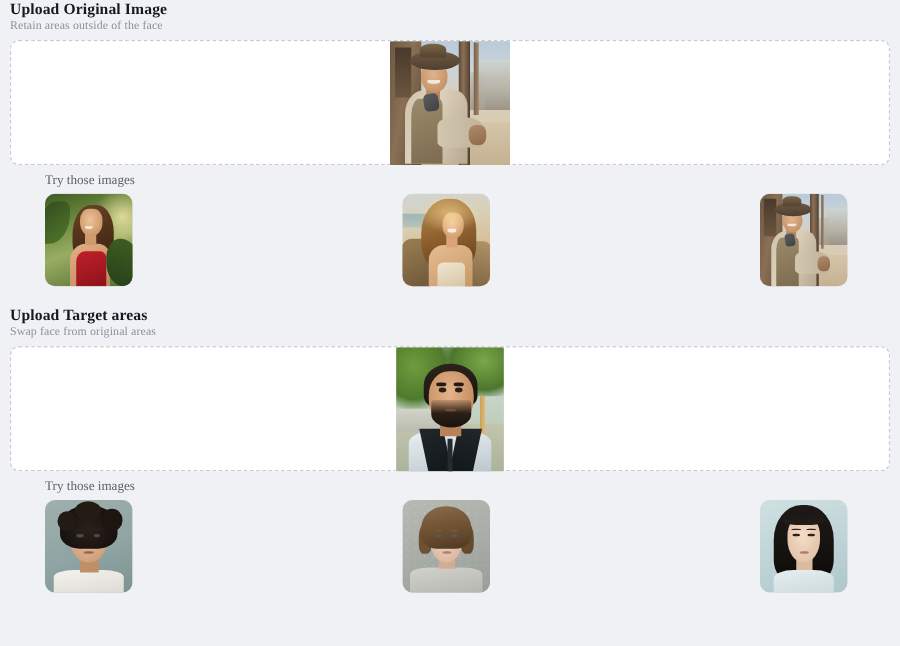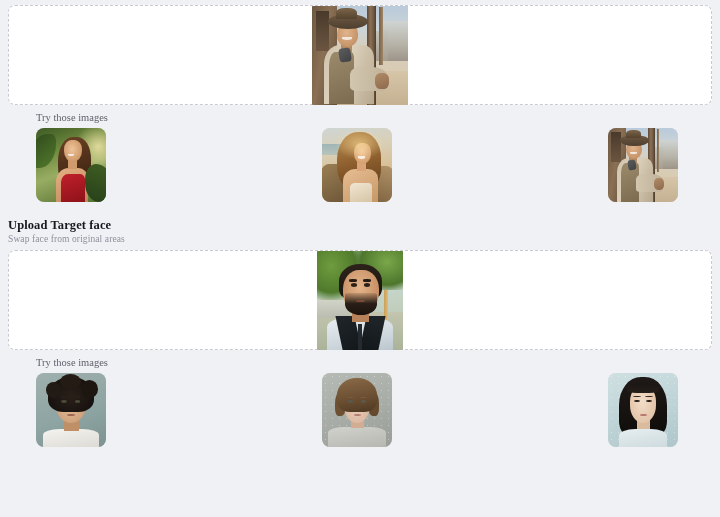--- a/index.html
+++ b/index.html
@@ -432,20 +432,24 @@
     inset: 0;
     background-image: radial-gradient(rgba(255,255,255,0.35) 0.6px, rgba(255,255,255,0) 0.7px);
     background-size: 7px 7px;
   }
 </style>
 </head>
 <body>
 
 <div class="section">
 
+  <div class="sec-head">
+    <div class="sec-title">Upload Original Image</div>
+    <div class="sec-sub">Retain areas outside of the face</div>
+  </div>
 
   <div class="dropzone">
     <div class="preview original">
       <div class="scene">
         <div class="lyr west-bg"></div>
         <div class="lyr west-ground"></div>
         <div class="lyr west-farbuild"></div>
         <div class="lyr west-farbuild2"></div>
         <div class="lyr west-leftbuild"></div>
         <div class="lyr west-leftbuild2"></div>
@@ -522,21 +526,21 @@
         <div class="lyr west-hatcrown"></div>
       </div>
     </div>
 
   </div>
 </div>
 
 <div class="section" style="margin-top:14px;">
 
   <div class="sec-head">
-    <div class="sec-title">Upload Target face</div>
+    <div class="sec-title">Upload Target areas</div>
     <div class="sec-sub">Swap face from original areas</div>
   </div>
 
   <div class="dropzone">
     <div class="preview target">
       <div class="scene">
         <div class="lyr tgt-bg"></div>
         <div class="lyr tgt-ground"></div>
         <div class="lyr tgt-wall"></div>
         <div class="lyr tgt-pole"></div>

